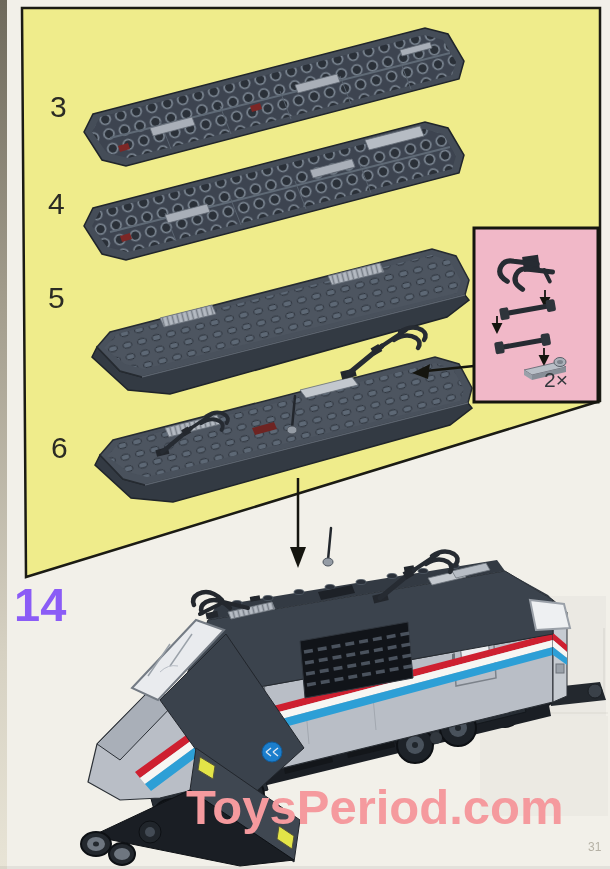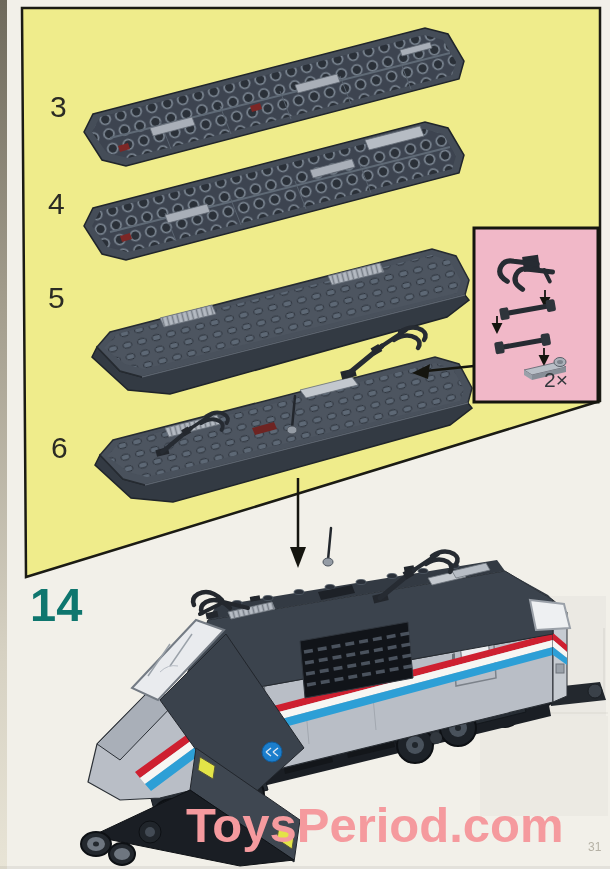--- a/index.html
+++ b/index.html
@@ -9,23 +9,23 @@
     font-family:"Liberation Sans", sans-serif;
   }
   #stage{position:absolute;left:0;top:0;width:610px;height:869px;}
   svg{position:absolute;left:0;top:0;}
   .txt{position:absolute;line-height:1;white-space:nowrap;}
   .step-num{font-size:30px;font-weight:400;color:#2b2b24;}
   #step3{left:50px;top:92px;}
   #step4{left:48px;top:189px;}
   #step5{left:48px;top:283px;}
   #step6{left:51px;top:433px;}
-  #step14{left:30px;top:581px;font-size:47px;font-weight:700;color:#0f766e;}
+  #step14{left:14px;top:581px;font-size:47px;font-weight:700;color:#8b5cf6;}
   #qty{left:544px;top:369px;font-size:21px;font-weight:400;color:#33373c;}
-  #watermark{left:186px;top:801px;font-size:49px;font-weight:700;color:#f59a9e;letter-spacing:0px;z-index:40;}
+  #watermark{left:186px;top:783px;font-size:49px;font-weight:700;color:#f59a9e;letter-spacing:0px;z-index:40;}
   #pagenum{left:588px;top:841px;font-size:12px;color:#b5b1a5;z-index:41;}
 </style>
 </head>
 <body>
 
 <div id="stage">
 <svg width="610" height="869" viewBox="0 0 610 869">
   <defs>
     <linearGradient id="edgeGrad" x1="0" y1="0" x2="0" y2="1">
       <stop offset="0" stop-color="#6e695b"></stop>

